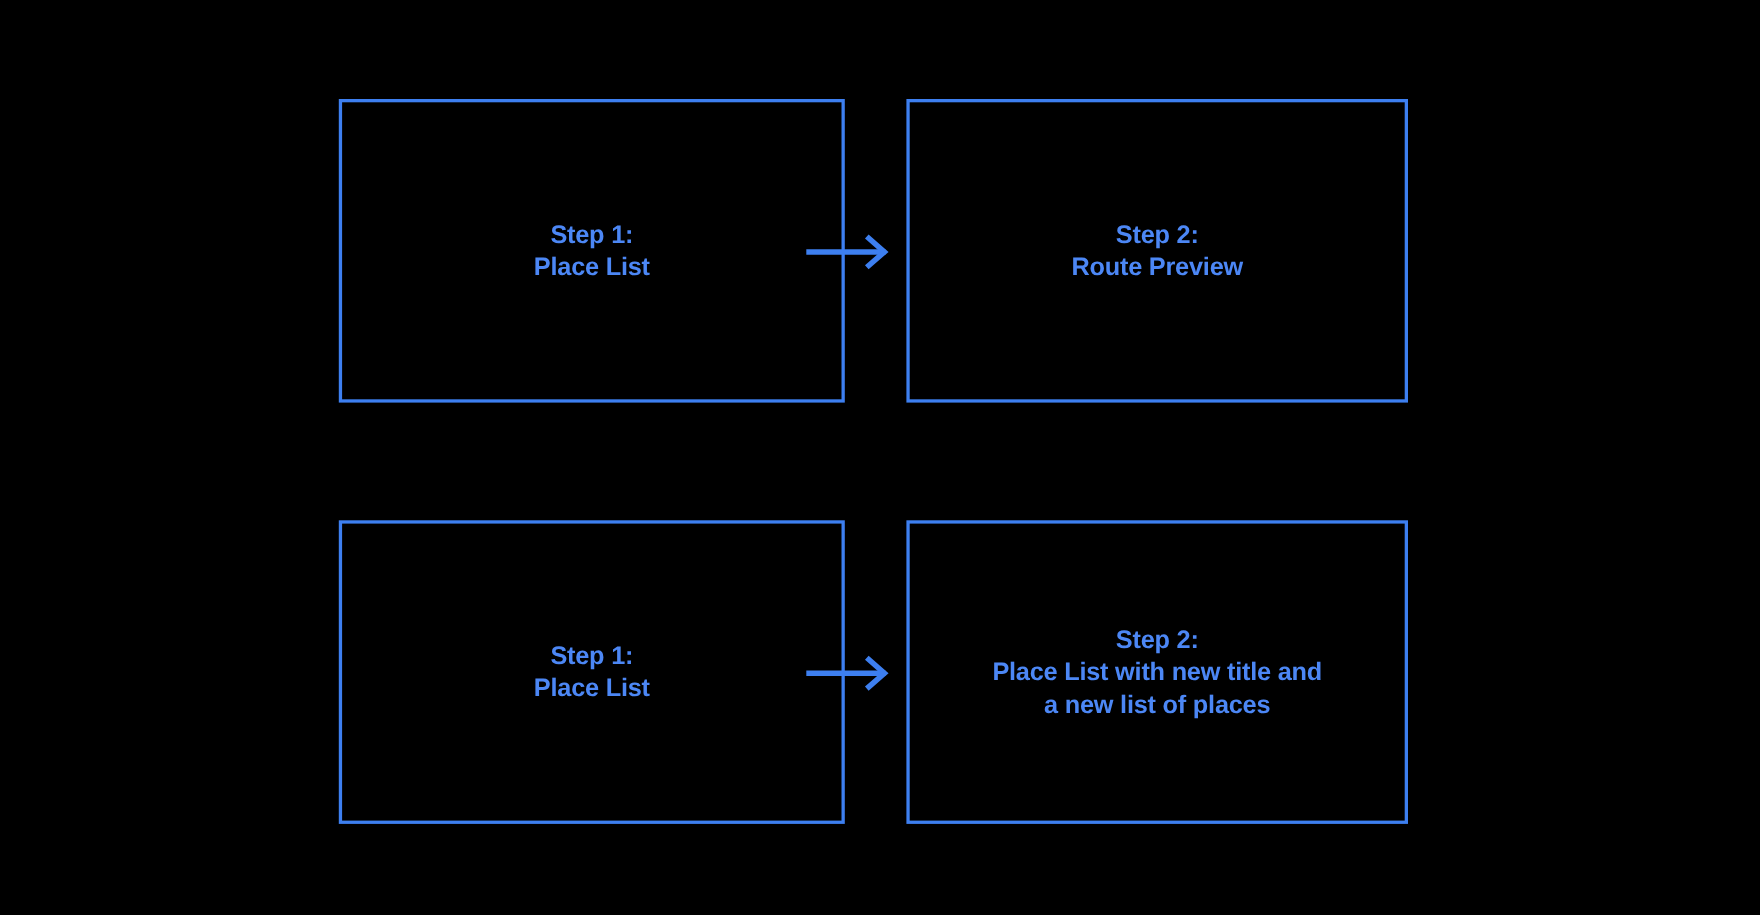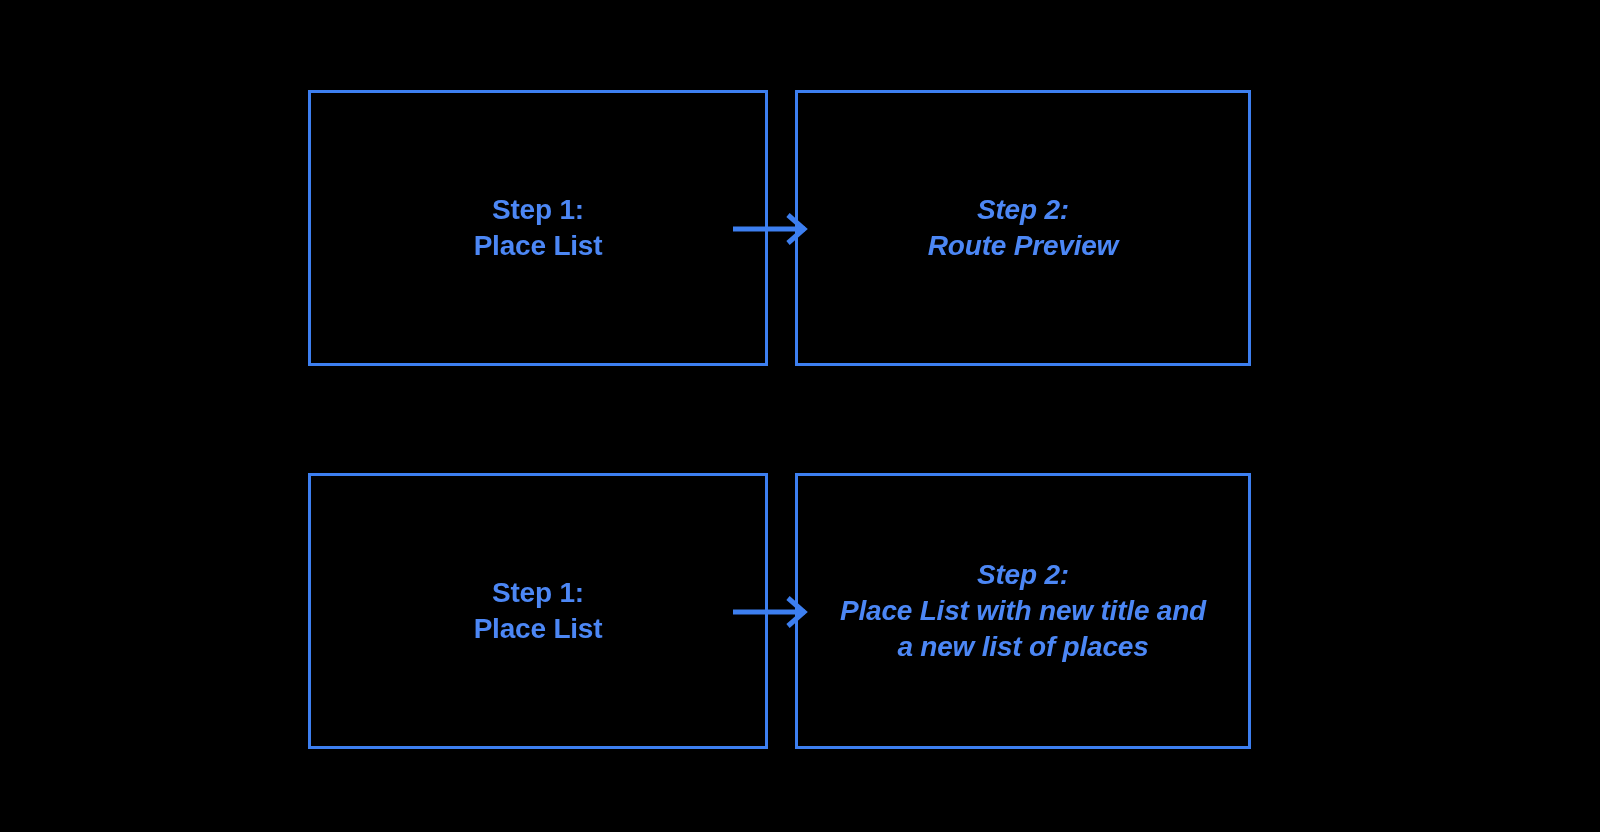--- a/index.html
+++ b/index.html
@@ -33,26 +33,26 @@
     top: 0;
     height: 276px;
     box-sizing: border-box;
     border: 3px solid #3d7ff0;
     display: flex;
     align-items: center;
     justify-content: center;
     background: transparent;
   }
   .node-box.from-node { left: 308px; width: 460px; }
-  .node-box.to-node   { left: 795px; width: 456px; font-style: italic; }
+  .node-box.to-node   { left: 824px; width: 456px; }
 
   .node-label {
     color: #4c87f5;
     font-family: "Liberation Sans", sans-serif;
-    font-size: 28px;
+    font-size: 23px;
     font-weight: bold;
     line-height: 1.28;
     text-align: center;
     letter-spacing: -0.2px;
     white-space: pre-line;
     padding: 0 12px;
     user-select: none;
   }
 
   .flow-arrow {

